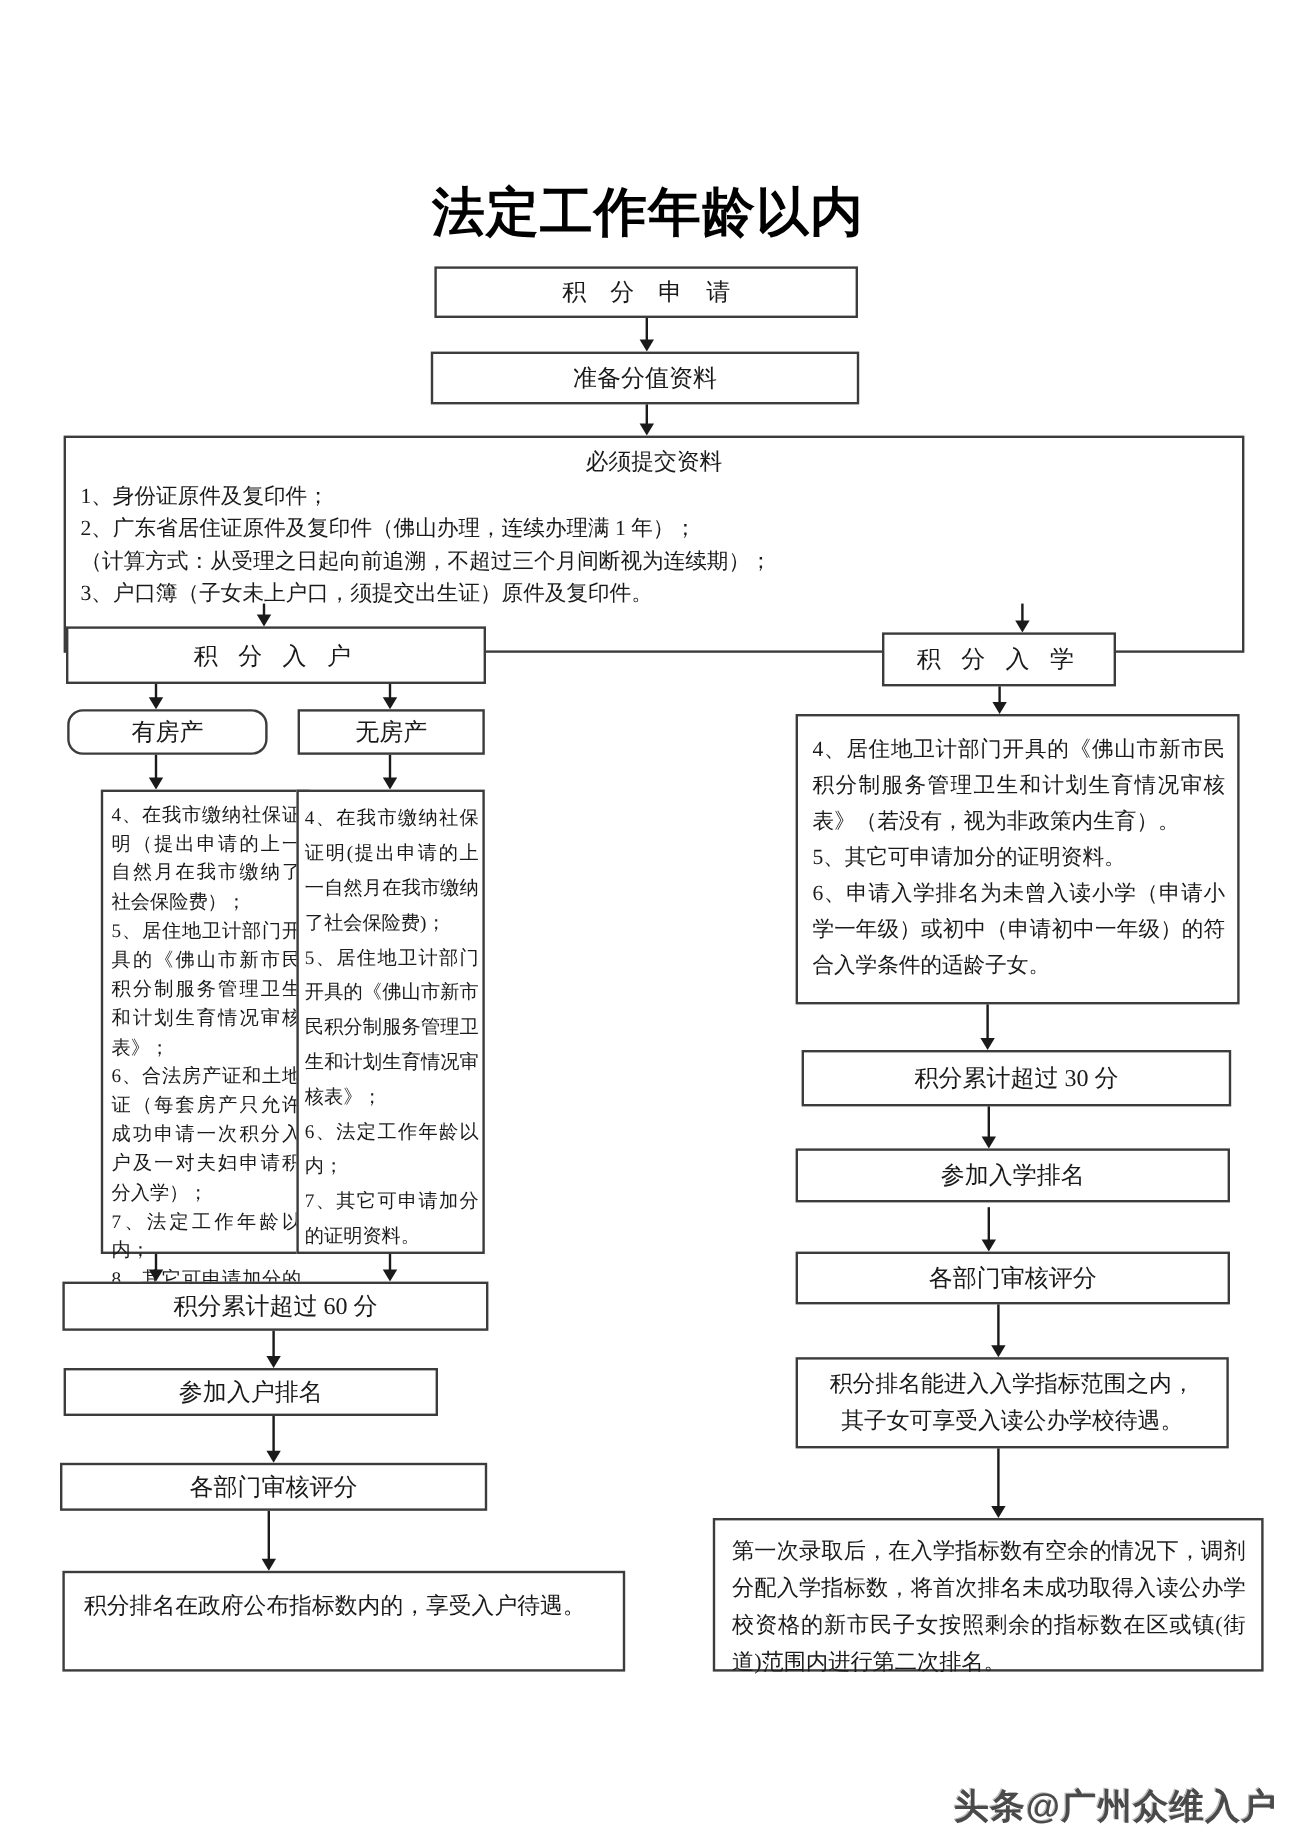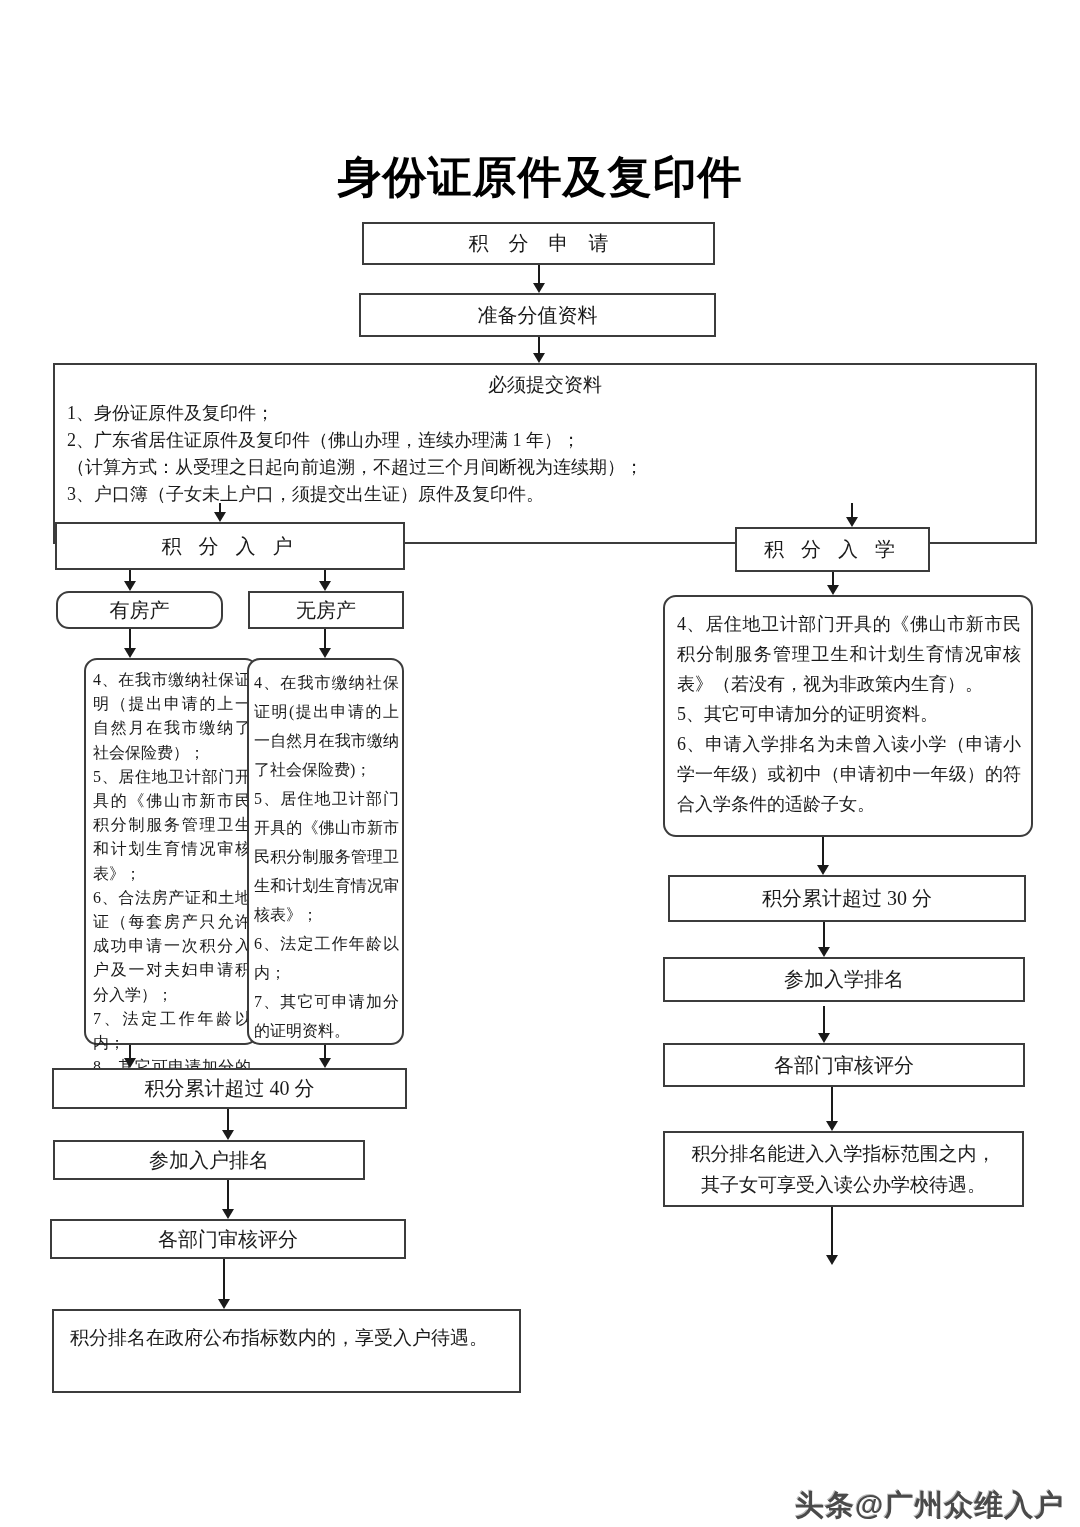--- a/index.html
+++ b/index.html
@@ -23,21 +23,20 @@
     border:2px solid #3c3c3c;background:#fff;
   }
   .center-label{
     display:flex;align-items:center;justify-content:center;
     font-size:20px;
   }
   .spaced-wide{letter-spacing:6px;}
   .multiline{
     white-space:pre-line;
     text-align:justify;
-    border-radius:13px;
   }
   .req-box .req-title{
     text-align:center;font-size:19px;padding-top:7px;
   }
   .req-box .req-items{
     font-size:18px;line-height:27px;padding:2px 14px 0 12px;
     white-space:pre-line;
   }
   .detail-left{
     font-size:16px;line-height:24.2px;padding:8px 5px 0 7px;margin-left:28px;
@@ -69,21 +68,21 @@
     font-weight:bold;font-size:29px;color:#4a4a4a;
     text-shadow:2px 2px 0 rgba(255,255,255,.95), -1px -1px 0 rgba(120,120,120,.5);
     letter-spacing:1px;
   }
 </style>
 </head>
 <body>
 
 <div id="canvas">
 
-  <div class="page-title">身份证原件及复印件</div>
+  <div class="page-title">法定工作年龄以内</div>
 
   <div class="box center-label" style="left:362px;top:222px;width:353px;height:43px;">
     <span>积　分　申　请</span>
   </div>
 
   <div class="arrow" style="left:539px;top:265px;height:28px;">
       <i class="shaft"></i>
       <i class="head"></i>
     </div>
 
@@ -156,21 +155,21 @@
   <div class="arrow" style="left:130px;top:1045px;height:23px;">
       <i class="shaft"></i>
       <i class="head"></i>
     </div>
   <div class="arrow" style="left:325px;top:1045px;height:23px;">
       <i class="shaft"></i>
       <i class="head"></i>
     </div>
 
   <div class="box center-label" style="left:52px;top:1068px;width:355px;height:41px;">
-    <span>积分累计超过 40 分</span>
+    <span>积分累计超过 60 分</span>
   </div>
 
   <div class="arrow" style="left:228px;top:1109px;height:31px;">
       <i class="shaft"></i>
       <i class="head"></i>
     </div>
 
   <div class="box center-label" style="left:53px;top:1140px;width:312px;height:40px;">
     <span>参加入户排名</span>
   </div>
@@ -237,16 +236,17 @@
     </div>
 
   <div class="box result-right" style="left:663px;top:1131px;width:361px;height:76px;">积分排名能进入入学指标范围之内，
 其子女可享受入读公办学校待遇。</div>
 
   <div class="arrow" style="left:832px;top:1207px;height:58px;">
       <i class="shaft"></i>
       <i class="head"></i>
     </div>
 
+  <div class="box second-round" style="left:594px;top:1265px;width:459px;height:128px;">第一次录取后，在入学指标数有空余的情况下，调剂分配入学指标数，将首次排名未成功取得入读公办学校资格的新市民子女按照剩余的指标数在区或镇(街道)范围内进行第二次排名。</div>
 
   <div class="watermark">头条@广州众维入户</div>
 
 </div>
 
 </body></html>

